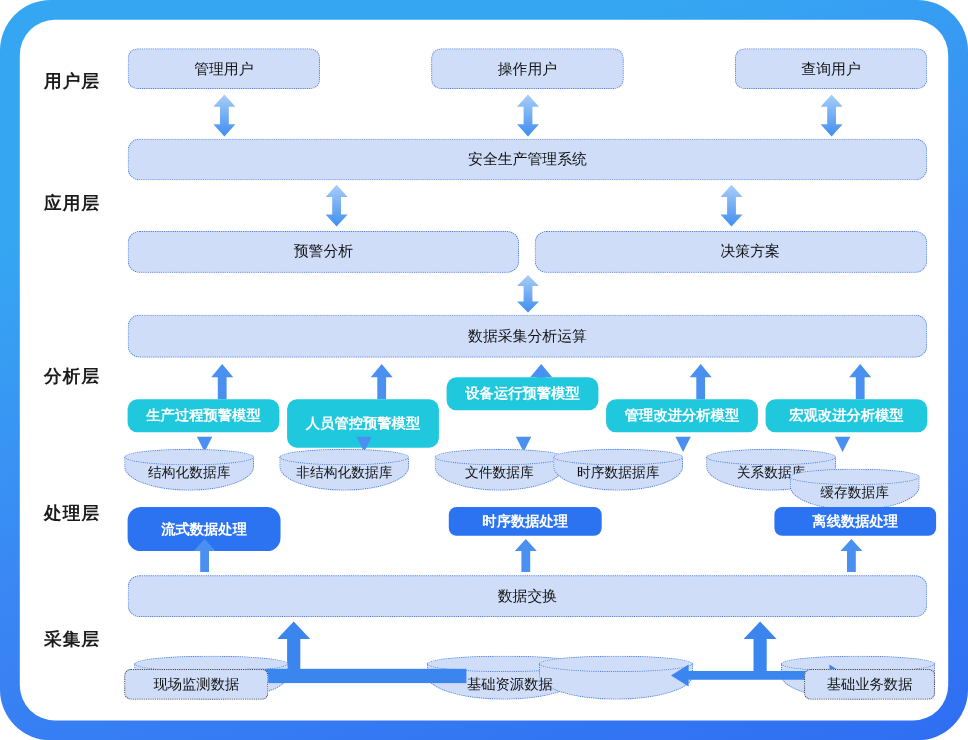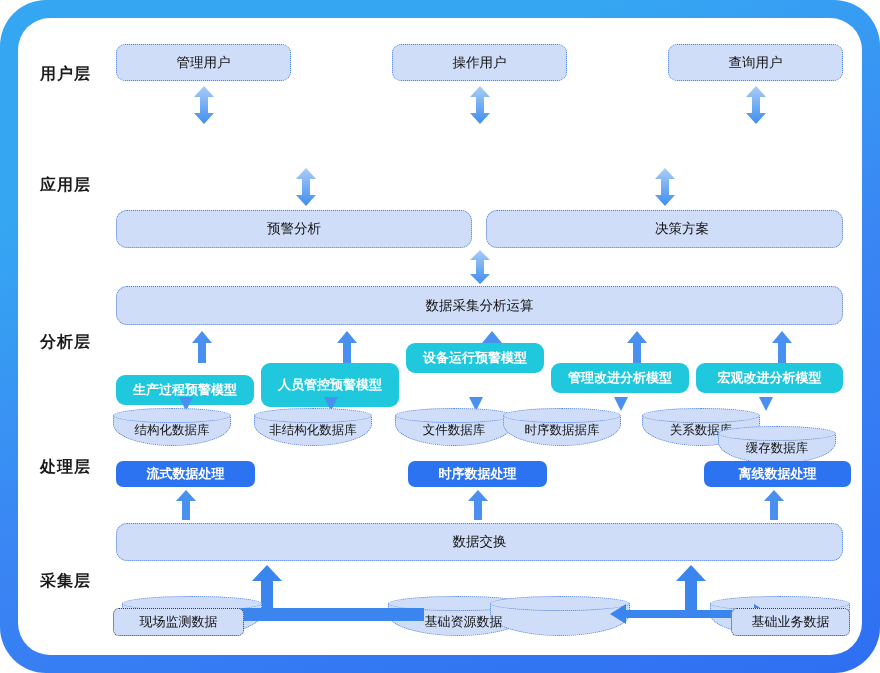--- a/index.html
+++ b/index.html
@@ -146,20 +146,21 @@
         <svg width="20" height="38" viewBox="0 0 20 38">
           <polygon points="10,0 20,11 14,11 14,27 20,27 10,38 0,27 6,27 6,11 0,11" fill="url(#ga)"></polygon>
         </svg>
       </div>
       <div class="arr" style="left:728px;top:68px;">
         <svg width="20" height="38" viewBox="0 0 20 38">
           <polygon points="10,0 20,11 14,11 14,27 20,27 10,38 0,27 6,27 6,11 0,11" fill="url(#ga)"></polygon>
         </svg>
       </div>
 
+      <div class="node box-pale lg" style="left:98px;top:108px;width:727px;height:38px;">安全生产管理系统</div>
 
       <div class="arr" style="left:278px;top:150px;">
         <svg width="20" height="38" viewBox="0 0 20 38">
           <polygon points="10,0 20,11 14,11 14,27 20,27 10,38 0,27 6,27 6,11 0,11" fill="url(#ga)"></polygon>
         </svg>
       </div>
       <div class="arr" style="left:637px;top:150px;">
         <svg width="20" height="38" viewBox="0 0 20 38">
           <polygon points="10,0 20,11 14,11 14,27 20,27 10,38 0,27 6,27 6,11 0,11" fill="url(#ga)"></polygon>
         </svg>
@@ -195,21 +196,21 @@
         <svg width="20" height="32" viewBox="0 0 20 32">
           <polygon points="10,0 20,12 14,12 14,32 6,32 6,12 0,12" fill="#4a90f0"></polygon>
         </svg>
       </div>
       <div class="arr" style="left:754px;top:313px;">
         <svg width="20" height="32" viewBox="0 0 20 32">
           <polygon points="10,0 20,12 14,12 14,32 6,32 6,12 0,12" fill="#4a90f0"></polygon>
         </svg>
       </div>
 
-      <div class="node box-teal" style="left:98px;top:345px;width:138px;height:30px;margin-top:12px;">生产过程预警模型</div>
+      <div class="node box-teal" style="left:98px;top:345px;width:138px;height:30px;">生产过程预警模型</div>
       <div class="node box-teal" style="left:243px;top:345px;width:138px;height:44px;">人员管控预警模型</div>
       <div class="node box-teal" style="left:388px;top:325px;width:138px;height:30px;">设备运行预警模型</div>
       <div class="node box-teal" style="left:533px;top:345px;width:138px;height:30px;">管理改进分析模型</div>
       <div class="node box-teal" style="left:678px;top:345px;width:147px;height:30px;">宏观改进分析模型</div>
 
       <div class="arr" style="left:161px;top:379px;">
         <svg width="14" height="14" viewBox="0 0 14 14">
             <polygon points="0,0 14,0 7,14" fill="#4a90f0"></polygon>
           </svg>
       </div>
@@ -258,21 +259,21 @@
         <div class="body"></div>
         <div class="top"></div>
         <div class="cap">关系数据库</div>
       </div>
       <div class="cyl" style="left:700px;top:388px;width:118px;height:38px;margin-top:20px;">
         <div class="body"></div>
         <div class="top"></div>
         <div class="cap">缓存数据库</div>
       </div>
 
-      <div class="node box-blue" style="left:98px;top:443px;width:139px;height:26px;">流式数据处理</div>
+      <div class="node box-blue" style="left:98px;top:443px;width:139px;height:40px;border-radius:12px;">流式数据处理</div>
       <div class="node box-blue" style="left:390px;top:443px;width:139px;height:26px;">时序数据处理</div>
       <div class="node box-blue" style="left:686px;top:443px;width:147px;height:26px;font-family:Liberation Mono, monospace;">离线数据处理</div>
 
       <div class="arr" style="left:158px;top:472px;">
         <svg width="20" height="30" viewBox="0 0 20 30">
           <polygon points="10,0 20,11 14,11 14,30 6,30 6,11 0,11" fill="#4a90f0"></polygon>
         </svg>
       </div>
       <div class="arr" style="left:450px;top:472px;">
         <svg width="20" height="30" viewBox="0 0 20 30">

